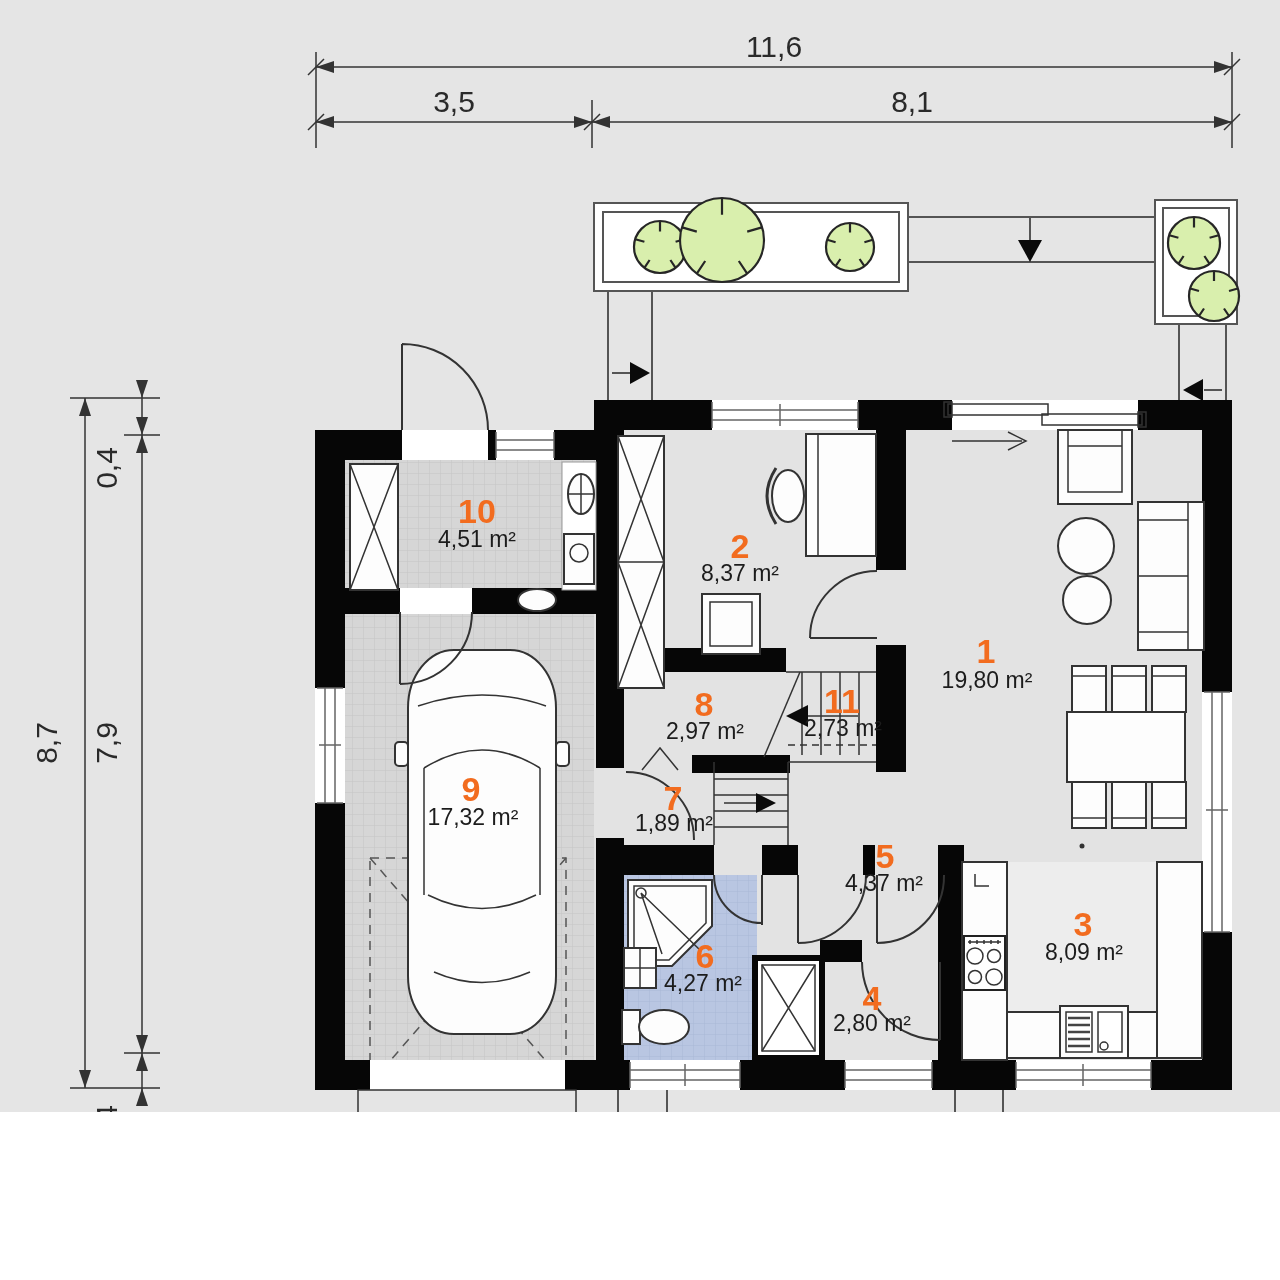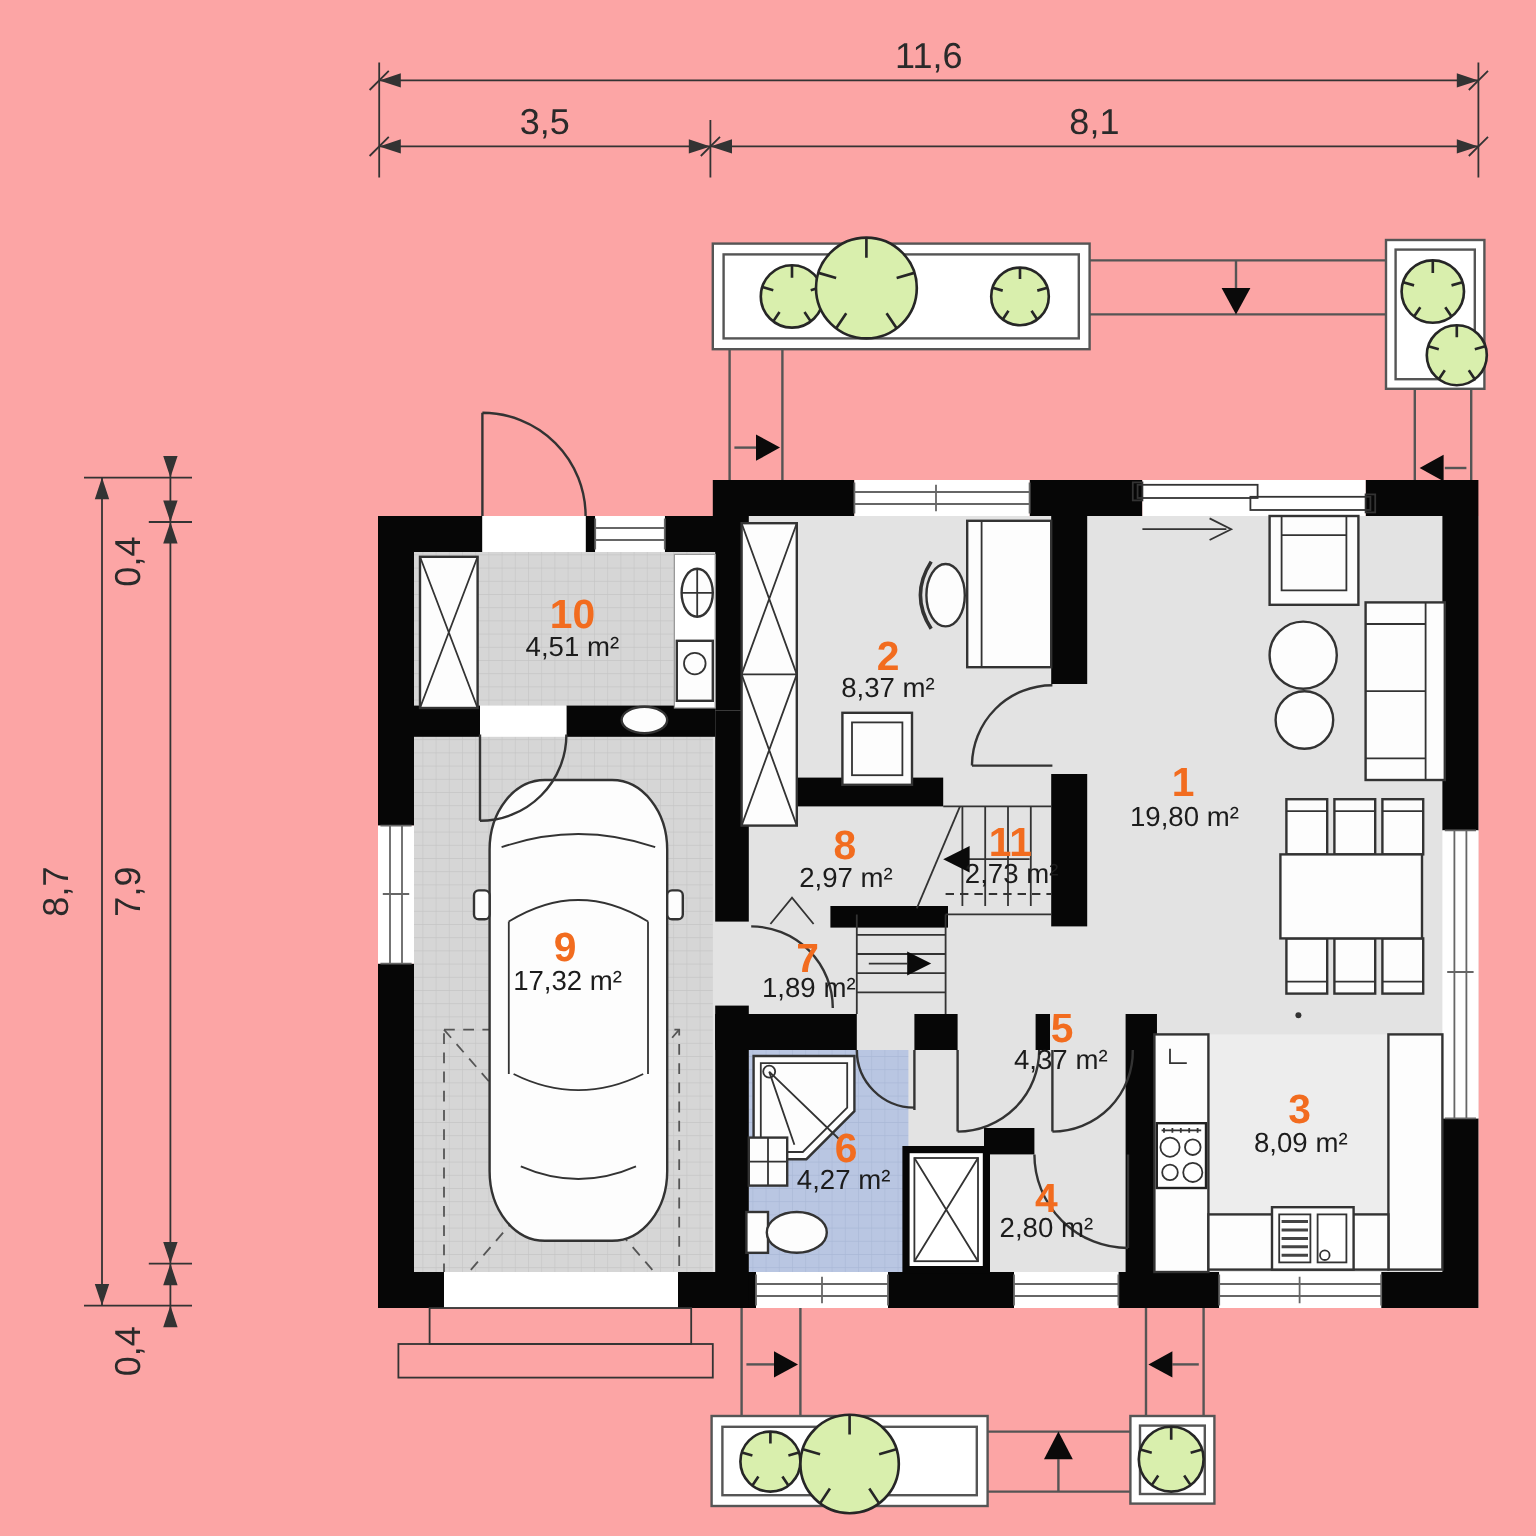--- a/index.html
+++ b/index.html
@@ -1,16 +1,16 @@
 <!DOCTYPE html>
 <html><head>
 <meta charset="utf-8">
 <style>
   html,body{margin:0;padding:0;background:#fff;}
-  .stage{position:relative;width:1280px;height:1280px;background:#fca5a5;overflow:hidden;}
+  .stage{position:relative;width:1280px;height:1112px;background:#e5e5e5;overflow:hidden;}
   svg{display:block;}
   svg text{font-family:"Liberation Sans","DejaVu Sans",sans-serif;}
   .dim-text{font-size:30px;fill:#2a2a2a;}
   .room-num{font-size:34px;font-weight:bold;fill:#f26c1f;}
   .room-area{font-size:23px;fill:#1c1c1c;}
   .wall{fill:#060606;stroke:none;}
   .furn{fill:#fdfdfd;stroke:#333;stroke-width:2;}
   .thin{fill:none;stroke:#333;stroke-width:1.5;}
   .door{fill:none;stroke:#333;stroke-width:2;}
   .dimline{stroke:#333;stroke-width:1.5;fill:none;}

